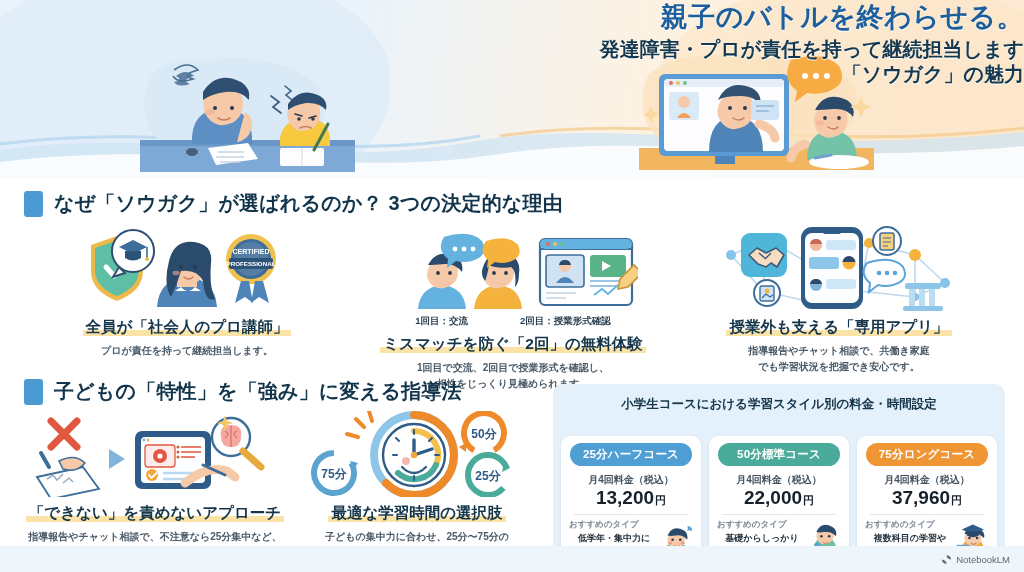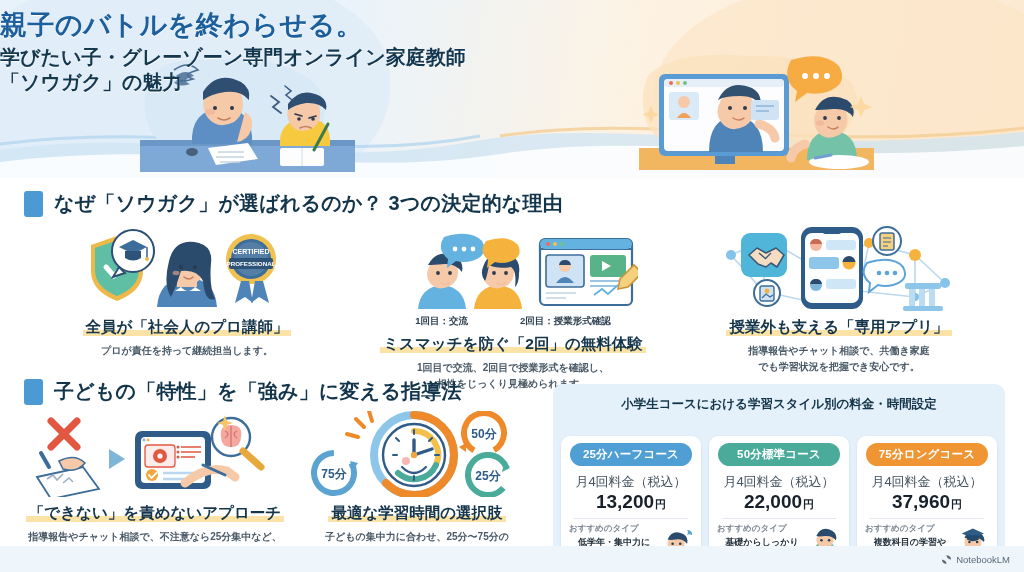--- a/index.html
+++ b/index.html
@@ -12,21 +12,21 @@
   .page{position:relative;width:1024px;height:572px;overflow:hidden;background:#fff;}
 
   
   .hero{position:relative;width:1024px;height:178px;overflow:hidden;
         background:linear-gradient(100deg,#e8f2fa 0%,#eaf3fb 34%,#fdf2e2 62%,#fde9d2 100%);}
   .hero-blob-l{position:absolute;left:-40px;top:-30px;width:430px;height:250px;border-radius:50% 45% 55% 50%;
         background:#dfecf7;opacity:.85;}
   .hero-blob-r{position:absolute;right:-60px;top:-20px;width:430px;height:240px;border-radius:50% 50% 45% 55%;
         background:#fbe6c8;opacity:.7;}
   .hero-wave{position:absolute;left:0;bottom:0;width:1024px;height:90px;}
-  .hero-title{position:absolute;left:0;top:10px;width:1024px;text-align:left;z-index:6;}
+  .hero-title{position:absolute;left:0;top:2px;width:1024px;text-align:right;z-index:6;}
   .t1{font-size:27px;font-weight:bold;color:#1d5f9c;letter-spacing:.5px;line-height:1.18;
       text-shadow:0 1px 0 rgba(255,255,255,.9);}
   .t2{font-size:20px;font-weight:bold;color:#14384f;line-height:1.3;margin-top:2px;
       text-shadow:0 1px 0 rgba(255,255,255,.9);}
   .t3{font-size:20px;font-weight:bold;color:#14384f;line-height:1.25;
       text-shadow:0 1px 0 rgba(255,255,255,.9);}
 
   
   .art{position:absolute;z-index:2;}
   .art-left{left:140px;top:52px;}
@@ -53,21 +53,21 @@
 
   
   .price-panel{position:absolute;left:553px;top:384px;width:452px;height:176px;
       background:#e4f0fa;border-radius:10px;padding:8px 8px 0 8px;box-sizing:border-box;}
   .panel-title{font-size:12.5px;font-weight:bold;color:#14354a;text-align:center;margin:4px 0 23px;}
   .price-row{display:flex;gap:8px;justify-content:center;}
   .price-card{width:140px;height:140px;background:#fff;border-radius:9px;
       box-shadow:0 1px 3px rgba(40,70,100,.10);text-align:center;padding:7px 5px 0;box-sizing:border-box;position:relative;}
   .pill{display:inline-block;width:122px;padding:4px 0;border-radius:13px;color:#fff;font-size:11.5px;font-weight:bold;
       letter-spacing:.2px;}
-  .fee-label{font-size:13px;color:#44535f;margin-top:7px;font-weight:normal;}
+  .fee-label{font-size:10px;color:#44535f;margin-top:7px;font-weight:bold;}
   .fee-amount{font-size:19px;font-weight:bold;color:#16212b;line-height:1.15;margin-top:0px;}
   .fee-amount .yen{font-size:11px;margin-left:1px;}
   .divider{height:1px;background:#e2e8ee;margin:5px 8px 4px;}
   .rec{display:flex;align-items:flex-start;justify-content:space-between;padding:0 3px;}
   .rec-txt{text-align:left;flex:1;}
   .rec-label{font-size:8.5px;color:#7c8894;font-weight:bold;}
   .rec-body{font-size:9px;font-weight:bold;color:#24323e;line-height:1.45;margin-top:1px;text-align:center;}
   .rec-ico{width:34px;height:34px;flex:none;margin-top:2px;}
 
   .watermark{position:absolute;right:14px;bottom:7px;display:flex;align-items:center;gap:4px;
@@ -163,21 +163,21 @@
 
     <svg class="hero-wave" viewBox="0 0 1024 90" preserveAspectRatio="none">
       <path d="M0 62 C 180 38, 300 84, 470 54 C 620 28, 760 70, 1024 44 L1024 90 L0 90Z" fill="#cfe4f4" opacity=".75"></path>
       <path d="M0 74 C 200 50, 330 92, 500 66 C 660 42, 800 80, 1024 58 L1024 90 L0 90Z" fill="#ffffff" opacity=".85"></path>
       <path d="M0 56 C 190 32, 320 78, 480 48" stroke="#b4d6ef" stroke-width="3" fill="none" opacity=".8"></path>
       <path d="M500 48 C 660 24, 800 66, 1024 40" stroke="#f4cd94" stroke-width="3" fill="none" opacity=".8"></path>
     </svg>
 
     <div class="hero-title">
       <div class="t1">親子のバトルを終わらせる。</div>
-      <div class="t2">学びたい子・グレーゾーン専門オンライン家庭教師</div>
+      <div class="t2">発達障害・プロが責任を持って継続担当します</div>
       <div class="t3">「ソウガク」の魅力</div>
     </div>
   </div>
 
   <div class="section1">
     <div class="sec-head">
       <div class="sec-bar"></div>
       <div class="sec-title">なぜ「ソウガク」が選ばれるのか？ 3つの決定的な理由</div>
     </div>
 

